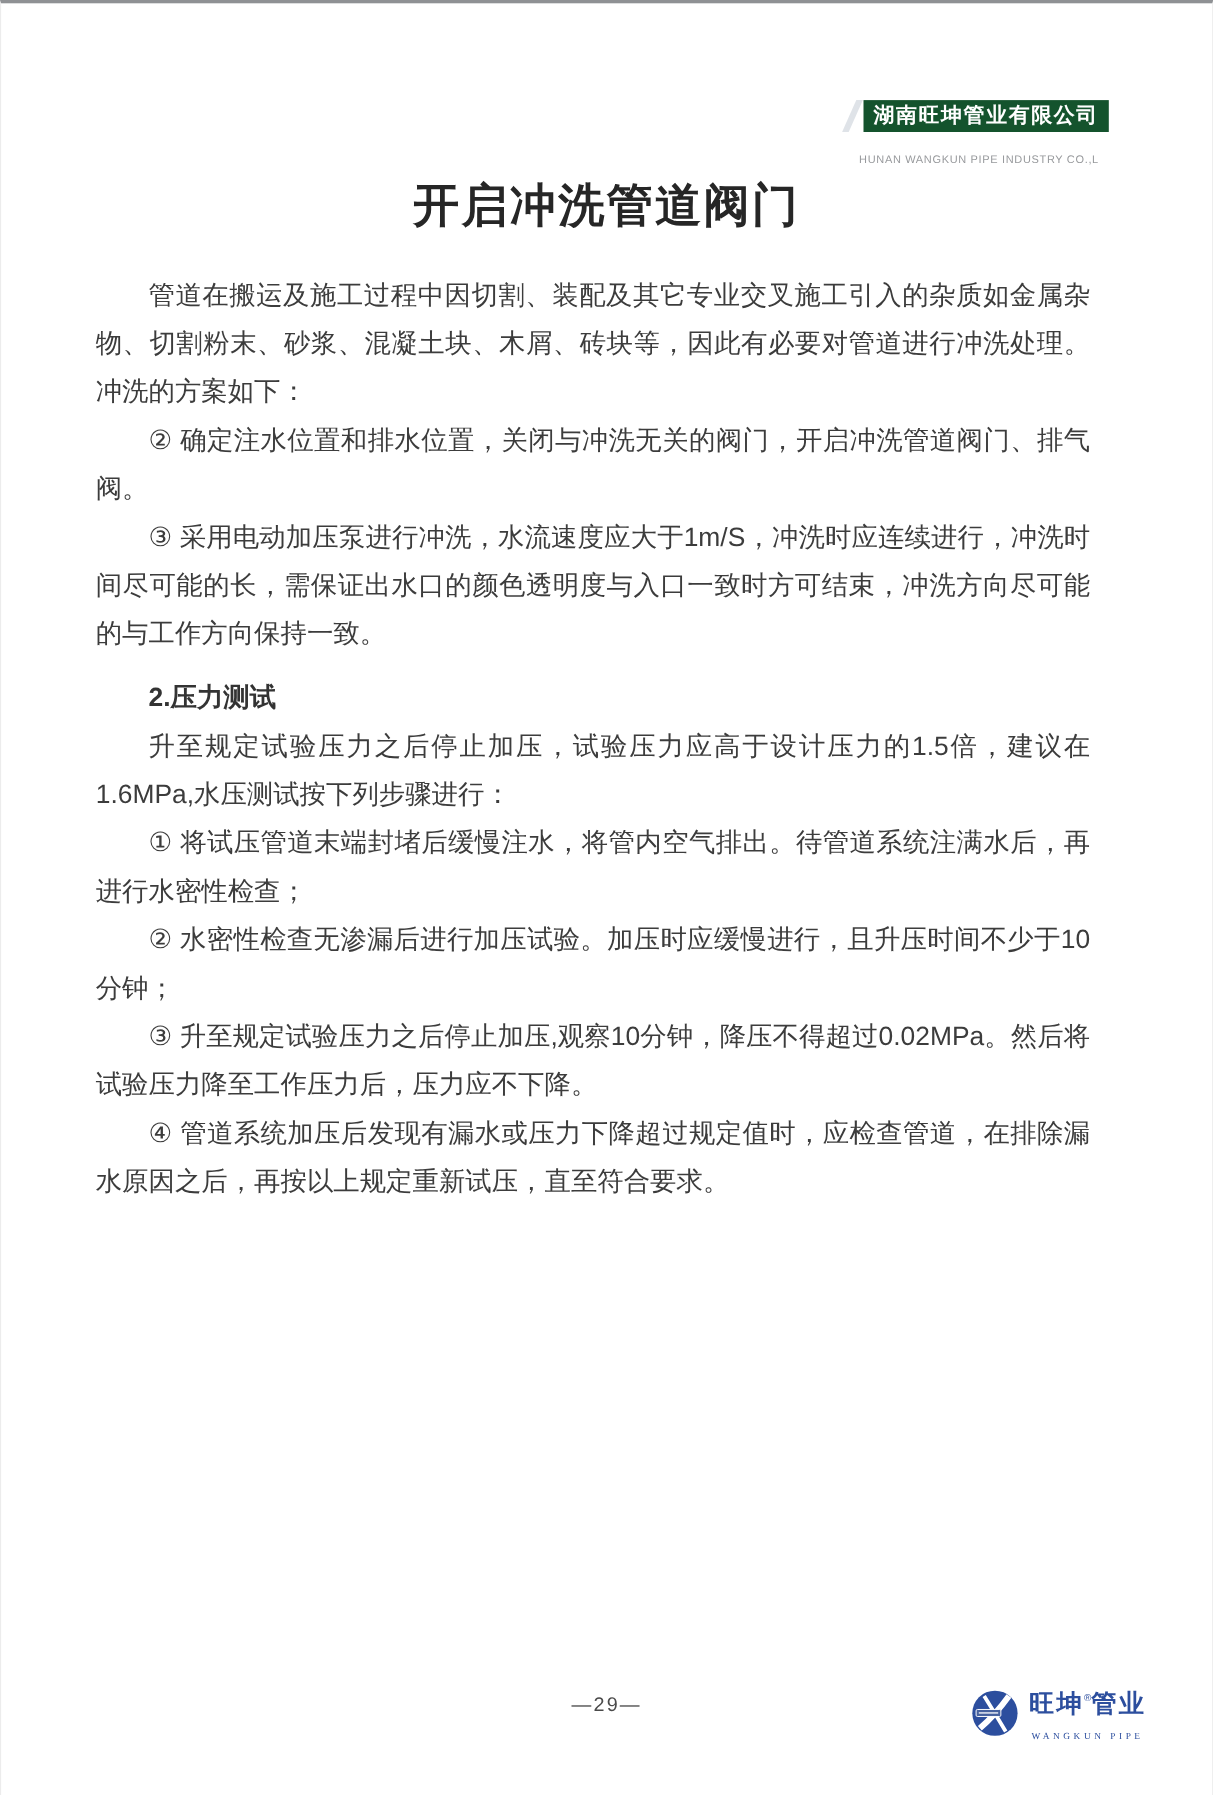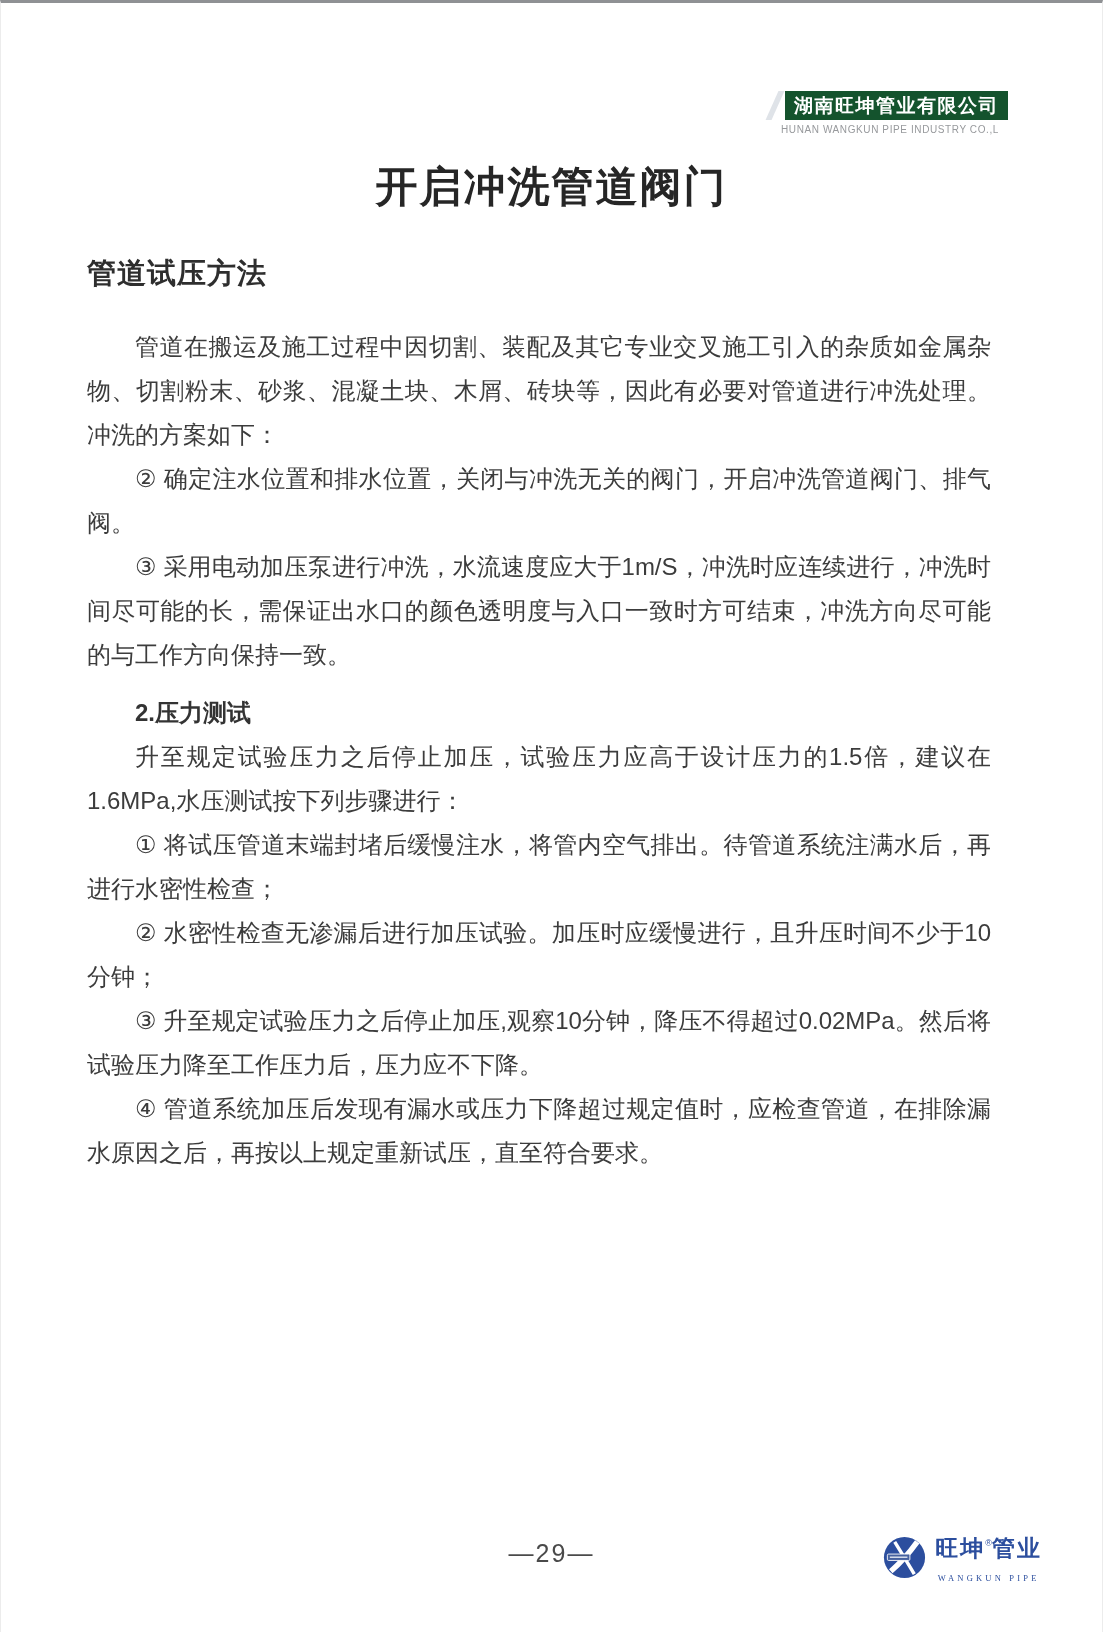--- a/index.html
+++ b/index.html
@@ -22,21 +22,21 @@
     width:13px;height:100%;margin-right:7px;
     background:#dfe3e8;transform:skewX(-24deg);
   }
   .badge{
     background:#14532d;color:#ffffff;
     font-family:"Liberation Serif",serif;
     font-size:19px;font-weight:bold;letter-spacing:1.5px;
     line-height:29px;padding:0 9px;white-space:nowrap;
   }
   .badge-sub{
-    margin-top:4px;color:#97999c;font-size:10px;
+    margin-top:20px;color:#97999c;font-size:10px;
     letter-spacing:0.6px;white-space:nowrap;
   }
   
   .title{
     margin:156px 0 0 0;text-align:center;
     font-size:42px;line-height:56px;font-weight:bold;
     color:#262626;letter-spacing:2px;
   }
   .section{
     margin:38px 0 0 86px;font-size:29px;line-height:40px;
@@ -47,21 +47,21 @@
     margin:32px 111px 0 86px;
     font-size:24px;line-height:44px;
     text-align:justify;
   }
   .body p{margin:0;text-indent:2em;}
   .body p.bold{font-weight:bold;color:#333333;}
   .body p.gap-before{margin-top:14px;}
   
   .page-number{
     position:absolute;top:1536px;left:0;right:0;
-    text-align:center;font-size:25px;color:#4a4a4a;letter-spacing:2px;
+    text-align:center;font-size:18px;color:#4a4a4a;letter-spacing:2px;
   }
   .logo{
     position:absolute;top:1528px;right:60px;
     display:flex;align-items:center;gap:7px;
   }
   .emblem{width:47px;height:47px;display:block;}
   .logo-text{display:flex;flex-direction:column;align-items:center;}
   .logo-zh{
     color:#2c4e9e;font-weight:bold;font-size:23px;line-height:25px;
     letter-spacing:2px;white-space:nowrap;
@@ -82,21 +82,20 @@
       <span class="badge-slash"></span>
       <div class="badge">
         <span>湖南旺坤管业有限公司</span>
       </div>
     </div>
     <div class="badge-sub">HUNAN WANGKUN PIPE INDUSTRY CO.,L</div>
   </div>
 
   <h1 class="title">开启冲洗管道阀门</h1>
 
-  <h2 class="section">管道试压方法</h2>
 
   <div class="body">
     <p>管道在搬运及施工过程中因切割、装配及其它专业交叉施工引入的杂质如金属杂物、切割粉末、砂浆、混凝土块、木屑、砖块等，因此有必要对管道进行冲洗处理。冲洗的方案如下：</p>
     <p>② 确定注水位置和排水位置，关闭与冲洗无关的阀门，开启冲洗管道阀门、排气阀。</p>
     <p>③ 采用电动加压泵进行冲洗，水流速度应大于1m/S，冲洗时应连续进行，冲洗时间尽可能的长，需保证出水口的颜色透明度与入口一致时方可结束，冲洗方向尽可能的与工作方向保持一致。</p>
     <p class="bold gap-before">2.压力测试</p>
     <p>升至规定试验压力之后停止加压，试验压力应高于设计压力的1.5倍，建议在1.6MPa,水压测试按下列步骤进行：</p>
     <p>① 将试压管道末端封堵后缓慢注水，将管内空气排出。待管道系统注满水后，再进行水密性检查；</p>
     <p>② 水密性检查无渗漏后进行加压试验。加压时应缓慢进行，且升压时间不少于10分钟；</p>
     <p>③ 升至规定试验压力之后停止加压,观察10分钟，降压不得超过0.02MPa。然后将试验压力降至工作压力后，压力应不下降。</p>

